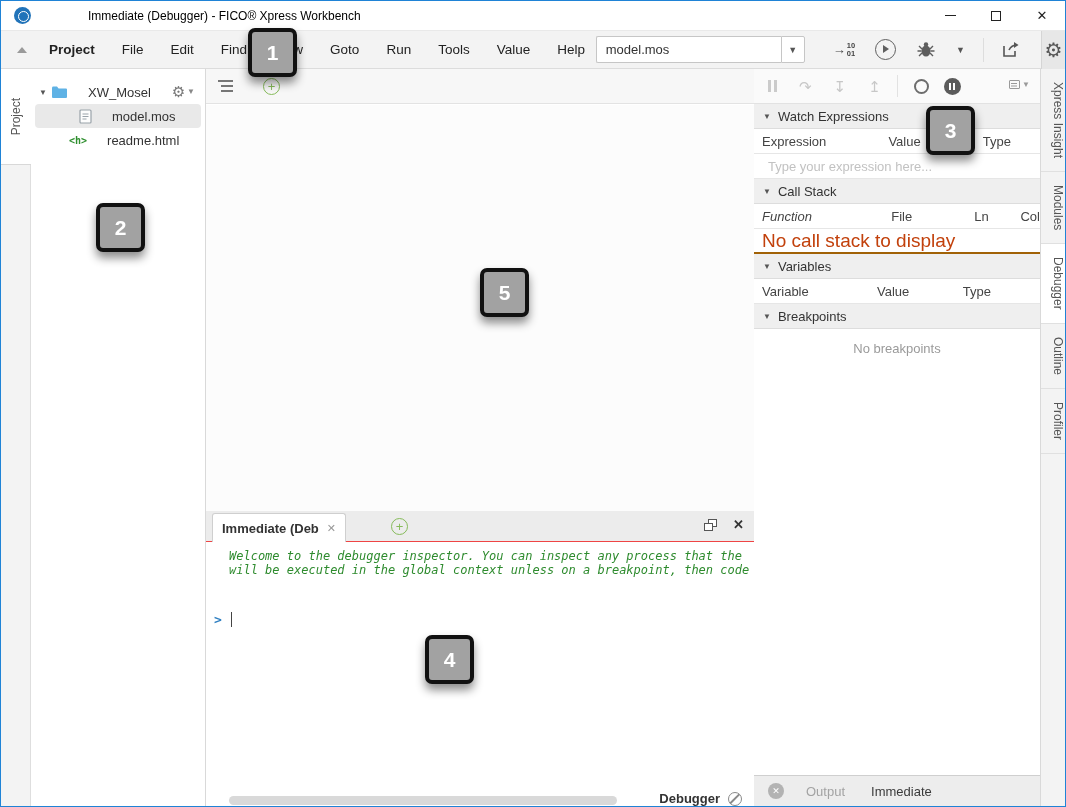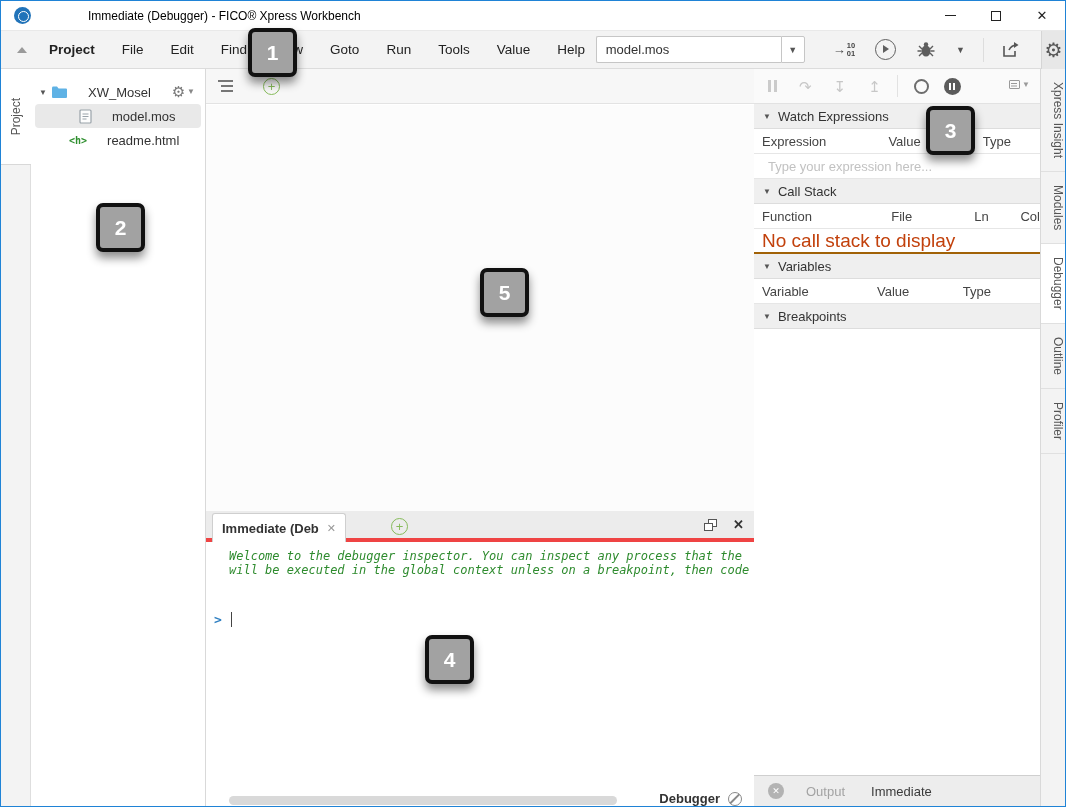--- a/index.html
+++ b/index.html
@@ -76,21 +76,21 @@
   .editor-tabbar { position:absolute; left:205px; top:68px; width:548px; height:35px; background:#f7f7f7;
     border-bottom:1px solid #e3e3e3; display:flex; align-items:center; }
   .listdoc-icon { width:15px; height:13px; margin-left:12px; position:relative; }
   .listdoc-icon span { position:absolute; left:0; height:2.5px; background:#767676; }
   .plus-circle { width:17px; height:17px; border:1.4px solid #86bb5a; border-radius:50%; color:#86bb5a;
     display:flex; align-items:center; justify-content:center; font-size:13px; line-height:1; margin-left:30px; }
   .editor-body { position:absolute; left:205px; top:104px; width:548px; height:406px; background:#fcfcfc; }
 
   
   .console-panel { position:absolute; left:205px; top:510px; width:548px; height:295px; background:#fff; }
-  .console-tabbar { position:relative; height:31px; background:#ececec; border-bottom:4px solid #ef4444; }
+  .console-tabbar { position:relative; height:31px; background:#ececec; border-bottom:1px solid #ef4444; }
   .console-tab { position:absolute; left:6px; top:2px; height:29px; background:#fff;
     border:1px solid #cfcfcf; border-bottom:none; border-radius:3px 3px 0 0; display:flex;
     align-items:center; padding:0 9px; font-size:13px; font-weight:700; color:#333; }
   .tab-close { font-size:11px; color:#999; margin-left:8px; font-weight:400; }
   .console-plus { position:absolute; left:155px; top:7px; }
   .panel-btns { position:absolute; right:10px; top:7px; display:flex; align-items:center; gap:16px; }
   .restore-ic { position:relative; width:13px; height:12px; }
   .restore-ic i { position:absolute; border:1.4px solid #555; background:#fff; width:9px; height:8px; display:block; }
   .restore-ic i:first-child { right:0; top:0; }
   .restore-ic i:last-child { left:0; bottom:0; }
@@ -336,41 +336,42 @@
     </div>
     <div class="watch-input-row">
       <input placeholder="Type your expression here..." style="">
     </div>
 
     <div class="sec-head">
       <span class="tri">▼</span>
       <span>Call Stack</span>
     </div>
     <div class="col-row">
-      <span style="width:48%; padding-left:8px;">Function</span>
+      <span style="width:48%; padding-left:8px;font-style:italic;">Function</span>
       <span style="width:29%;">File</span>
       <span style="width:12%;">Ln</span>
       <span style="width:11%;text-align:right;">Col</span>
     </div>
     <div class="empty-row">No call stack to display</div>
 
     <div class="sec-head">
       <span class="tri">▼</span>
       <span>Variables</span>
     </div>
     <div class="col-row">
       <span style="width:43%; padding-left:8px;">Variable</span>
       <span style="width:30%;">Value</span>
       <span style="width:27%;">Type</span>
     </div>
 
     <div class="sec-head">
       <span class="tri">▼</span>
       <span>Breakpoints</span>
     </div>
+    <div class="bp-empty">No breakpoints</div>
 
     <div class="bottom-bar">
       <span class="closecircle-ic">✕</span>
       <span class="bb-tab inactive">Output</span>
       <span class="bb-tab active">Immediate</span>
     </div>
   </div>
 
   <div class="right-rail">
     <div class="rr-tab">Xpress Insight</div>

